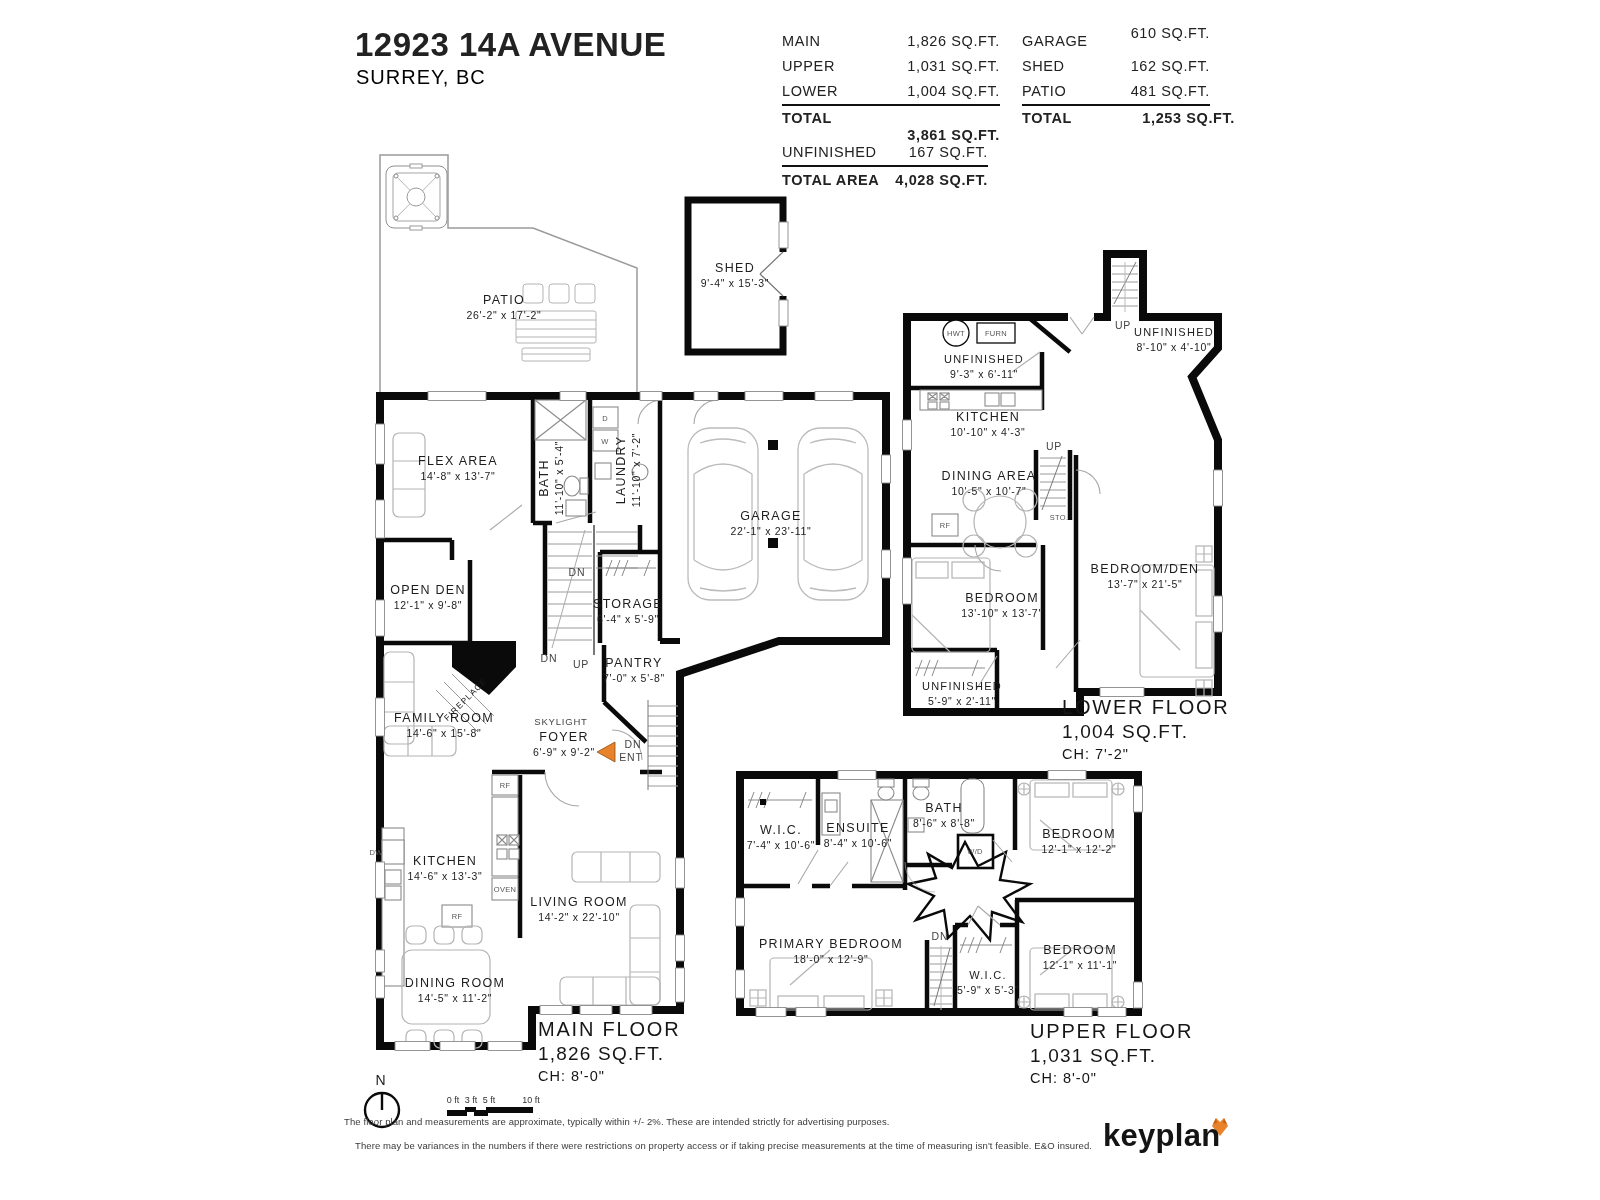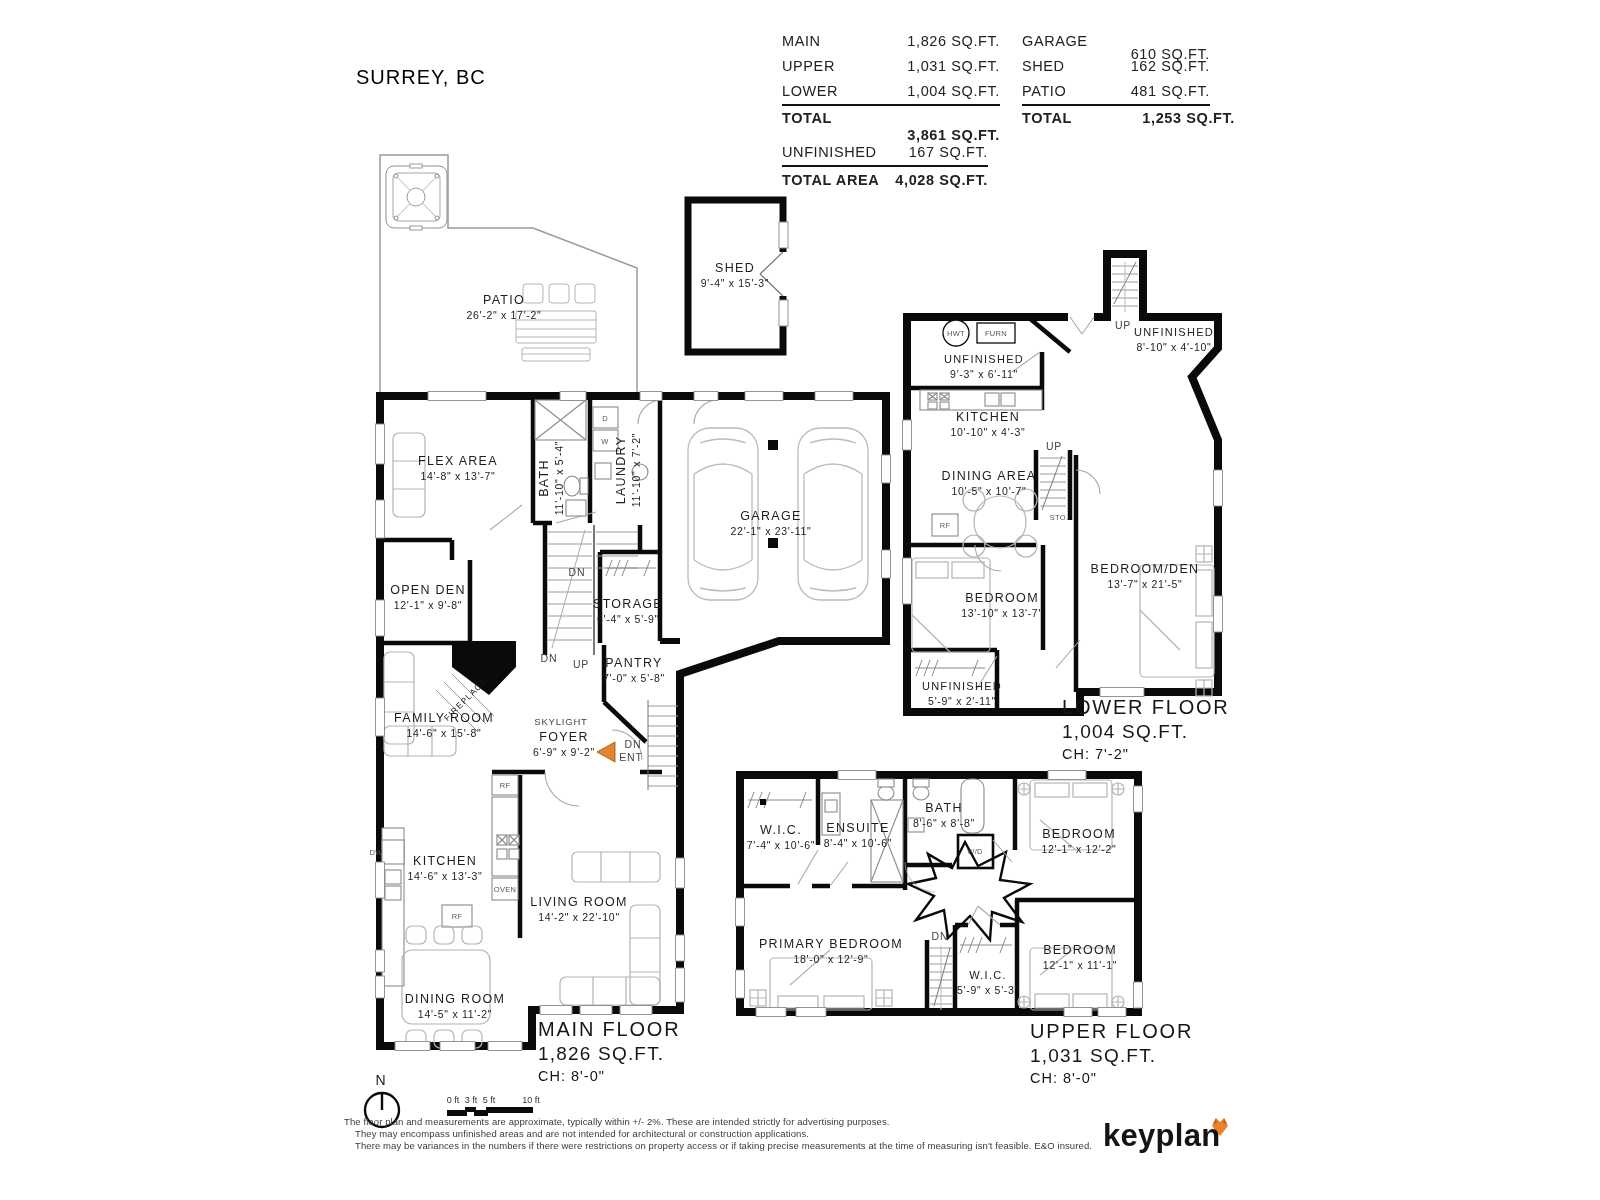--- a/index.html
+++ b/index.html
@@ -398,39 +398,40 @@
       <rect x="465" y="1107" width="11" height="5"></rect>
       <rect x="474" y="1110" width="14" height="6"></rect>
       <rect x="486" y="1107" width="47" height="6"></rect>
     </g>
     <g>
       <path d="M1212,1126 L1216,1118 L1220,1122 L1224,1118 L1228,1126 L1220,1136 Z" fill="#e8832b"></path>
       <path d="M1216,1118 L1217,1123 L1213,1124 Z M1224,1118 L1223,1123 L1227,1124 Z" fill="#c95f10"></path>
     </g>
   </svg>
 
+  <div class="abs title" style="left:355px;top:26px;">12923 14A AVENUE</div>
   <div class="abs subtitle" style="left:356px;top:66px;">SURREY, BC</div>
 
   <div class="trow" style="left:782px;top:33px;">MAIN</div>
   <div class="trow tval" style="left:830px;top:33px;width:170px;">1,826 SQ.FT.</div>
   <div class="trow" style="left:782px;top:58px;">UPPER</div>
   <div class="trow tval" style="left:830px;top:58px;width:170px;">1,031 SQ.FT.</div>
   <div class="trow" style="left:782px;top:83px;">LOWER</div>
   <div class="trow tval" style="left:830px;top:83px;width:170px;">1,004 SQ.FT.</div>
   <div class="tline" style="left:782px;top:104px;width:218px;"></div>
   <div class="trow tbold" style="left:782px;top:110px;">TOTAL</div>
   <div class="trow tval tbold" style="left:830px;top:110px;width:170px;margin-top:17px;">3,861 SQ.FT.</div>
   <div class="trow" style="left:782px;top:144px;">UNFINISHED</div>
   <div class="trow tval" style="left:830px;top:144px;width:158px;">167 SQ.FT.</div>
   <div class="tline" style="left:782px;top:165px;width:206px;"></div>
   <div class="trow tbold" style="left:782px;top:172px;">TOTAL AREA</div>
   <div class="trow tval tbold" style="left:830px;top:172px;width:158px;">4,028 SQ.FT.</div>
 
   <div class="trow" style="left:1022px;top:33px;">GARAGE</div>
-  <div class="trow tval" style="left:1040px;top:46px;width:170px;">610 SQ.FT.</div>
+  <div class="trow tval" style="left:1040px;top:25px;width:170px;">610 SQ.FT.</div>
   <div class="trow" style="left:1022px;top:58px;">SHED</div>
   <div class="trow tval" style="left:1040px;top:58px;width:170px;">162 SQ.FT.</div>
   <div class="trow" style="left:1022px;top:83px;">PATIO</div>
   <div class="trow tval" style="left:1040px;top:83px;width:170px;">481 SQ.FT.</div>
   <div class="tline" style="left:1022px;top:104px;width:188px;"></div>
   <div class="trow tbold" style="left:1022px;top:110px;">TOTAL</div>
   <div class="trow tval tbold" style="left:1040px;top:110px;width:170px;padding-left:25px;">1,253 SQ.FT.</div>
 
   <div class="lbl" style="left:504px;top:307px;">
     <div>PATIO</div>
@@ -479,21 +480,21 @@
       <div class="dims">6'-9" x 9'-2"</div>
   </div>
   <div class="lbl" style="left:445px;top:868px;">
     <div>KITCHEN</div>
       <div class="dims">14'-6" x 13'-3"</div>
   </div>
   <div class="lbl" style="left:579px;top:909px;">
     <div>LIVING ROOM</div>
       <div class="dims">14'-2" x 22'-10"</div>
   </div>
-  <div class="lbl" style="left:455px;top:990px;margin-top:16px;">
+  <div class="lbl" style="left:455px;top:990px;">
     <div>DINING ROOM</div>
       <div class="dims">14'-5" x 11'-2"</div>
   </div>
   <div class="lbl diag" style="left:466px;top:700px;">FIREPLACE</div>
 
   <div class="marker fixture" style="left:605px;top:418px;">D</div>
   <div class="marker fixture" style="left:605px;top:441px;">W</div>
   <div class="marker" style="left:577px;top:572px;">DN</div>
   <div class="marker" style="left:549px;top:658px;">DN</div>
   <div class="marker" style="left:581px;top:664px;">UP</div>
@@ -586,17 +587,16 @@
     <div class="ft3">CH: 8'-0"</div>
   </div>
 
   <div class="marker" style="left:381px;top:1080px;font-size:14px;color:#222;">N</div>
   <div class="scale-lbl" style="left:453px;top:1105px;">0 ft</div>
   <div class="scale-lbl" style="left:471px;top:1105px;">3 ft</div>
   <div class="scale-lbl" style="left:489px;top:1105px;">5 ft</div>
   <div class="scale-lbl" style="left:531px;top:1105px;">10 ft</div>
 
   <div class="disclaimer" style="left:344px;top:1116px;width:920px;">The floor plan and measurements are approximate, typically within +/- 2%. These are intended strictly for advertising purposes.</div>
-  <div class="disclaimer" style="left:355px;top:1128px;width:920px;">They may encompass unfinished areas and are not intended for architectural or construction applications.</div>
   <div class="disclaimer" style="left:355px;top:1140px;width:920px;">There may be variances in the numbers if there were restrictions on property access or if taking precise measurements at the time of measuring isn't feasible. E&amp;O insured.</div>
 
   <div class="logo-text" style="left:1103px;top:1118px;">keyplan</div>
 </div>
 
 </body></html>

